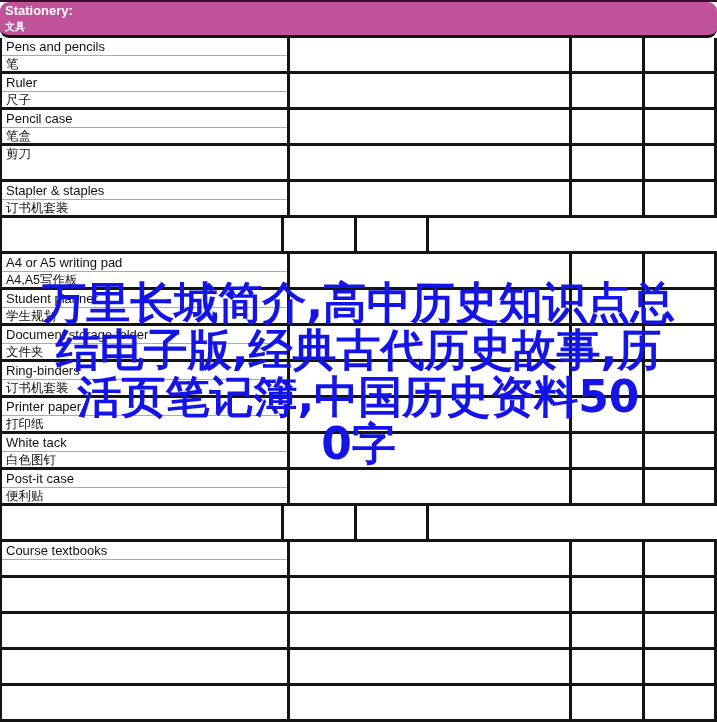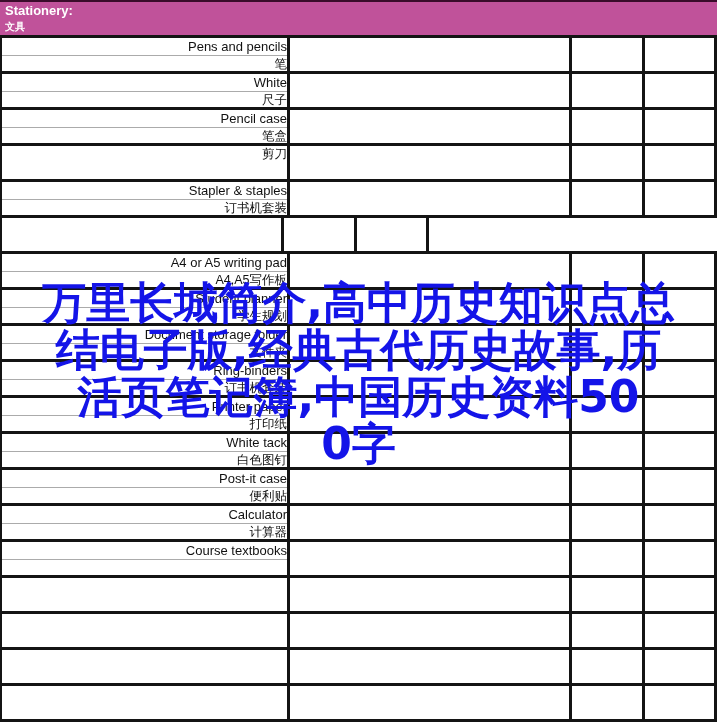--- a/index.html
+++ b/index.html
@@ -12,32 +12,32 @@
     border-top: 2px solid #3a0c2a;
     font-family: "Liberation Sans", sans-serif;
     overflow: hidden;
   }
   .hdr {
     height: 36px;
     box-sizing: border-box;
     border-bottom: 3px solid #141414;
     padding: 1px 0 16px 5px;
     color: #ffffff;
+    border-radius: 9px;
   }
   .hdr .t1 { font-size: 13px; font-weight: bold; line-height: 16px; }
   .hdr .t2 { font-size: 10px; font-weight: bold; line-height: 16px; }
   .tbl { }
   .row {
     display: flex;
     height: 36px;
     box-sizing: border-box;
     border-bottom: 3px solid #141414;
     border-left: 2px solid #141414;
     background: #ffffff;
-    text-align: right;
   }
   .c { box-sizing: border-box; height: 100%; }
   .c1 { width: 288px; border-right: 3px solid #141414; }
   .c2 { width: 282px; border-right: 3px solid #141414; }
   .c3 { width: 73px;  border-right: 3px solid #141414; }
   .c4 { width: 72px;  border-right: 3px solid #141414; }
   .en {
     height: 17px; line-height: 17px;
     border-bottom: 1px solid #ababab;
     padding-left: 4px;
@@ -79,21 +79,21 @@
       <div class="en">Pens and pencils</div>
       <div class="zh">笔</div>
     </div>
     <div class="c c2"></div>
     <div class="c c3"></div>
     <div class="c c4"></div>
   </div>
 
   <div class="row">
     <div class="c c1">
-      <div class="en">White</div>
+      <div class="en">Ruler</div>
       <div class="zh">尺子</div>
     </div>
     <div class="c c2"></div>
     <div class="c c3"></div>
     <div class="c c4"></div>
   </div>
 
   <div class="row">
     <div class="c c1">
       <div class="en">Pencil case</div>
@@ -193,24 +193,20 @@
     <div class="c c1">
       <div class="en">Post-it case</div>
       <div class="zh">便利贴</div>
     </div>
     <div class="c c2"></div>
     <div class="c c3"></div>
     <div class="c c4"></div>
   </div>
 
   <div class="row">
-    <div class="c c1">
-      <div class="en">Calculator</div>
-      <div class="zh">计算器</div>
-    </div>
     <div class="c c2"></div>
     <div class="c c3"></div>
     <div class="c c4"></div>
   </div>
 
   <div class="row">
     <div class="c c1">
       <div class="en">Course textbooks</div>
     </div>
     <div class="c c2"></div>

